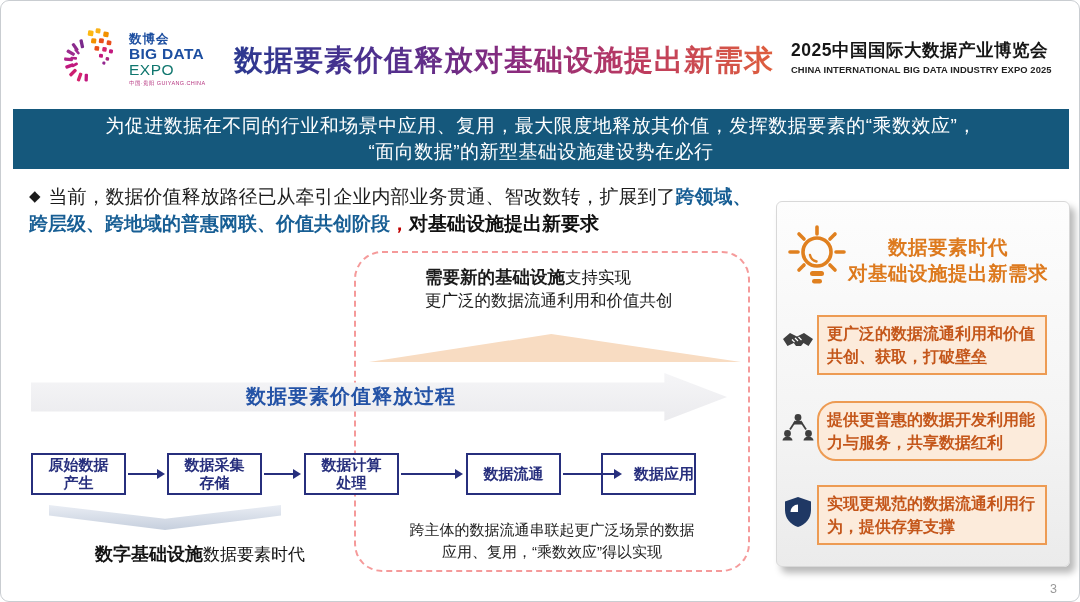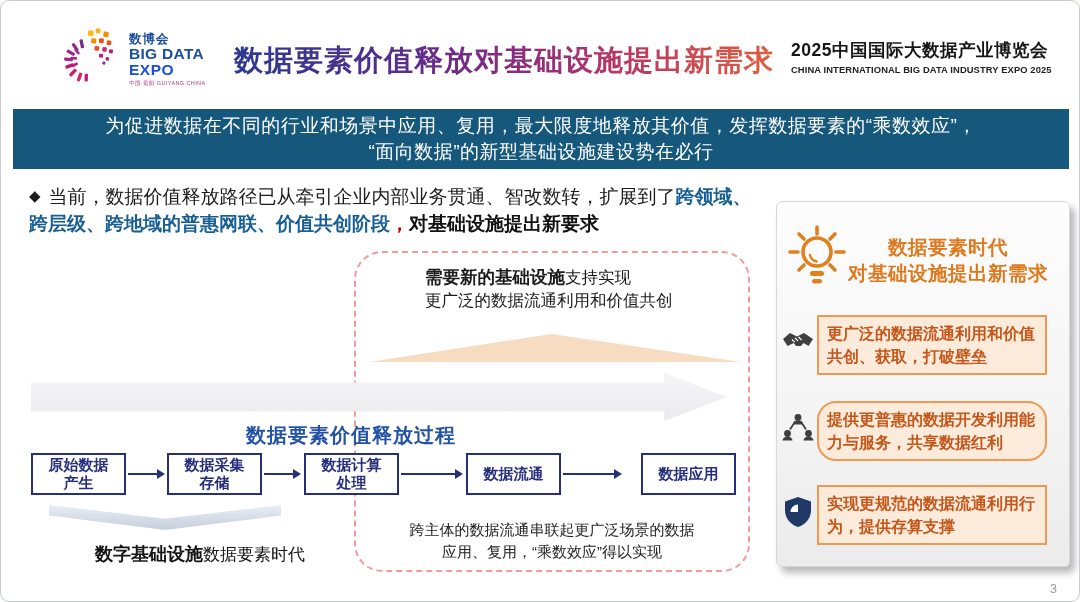--- a/index.html
+++ b/index.html
@@ -4,21 +4,21 @@
 <style>
   html,body{margin:0;padding:0;background:#fff;}
   body{width:1080px;height:602px;position:relative;font-family:"Liberation Sans","DejaVu Sans",sans-serif;overflow:hidden;}
   .slide{position:absolute;inset:0;background:#fff;border:1px solid #c9cdd1;border-radius:9px;overflow:hidden;}
 
   
   .logo-wrap{position:absolute;left:56px;top:24px;display:flex;align-items:flex-end;gap:8px;}
   .logo-text{display:flex;flex-direction:column;line-height:1.05;}
   .logo-cn{font-size:12.5px;color:#1c4ea0;font-weight:bold;letter-spacing:1px;}
   .logo-en1{font-size:15.5px;color:#1c4ea0;font-weight:bold;letter-spacing:.3px;}
-  .logo-en2{font-size:15.5px;color:#1d4ed8;letter-spacing:.5px;font-weight:bold;}
+  .logo-en2{font-size:15.5px;color:#0f766e;letter-spacing:.5px;}
   .logo-sub{font-size:5.5px;color:#b5337f;margin-top:3px;letter-spacing:.4px;}
   .slide-title{position:absolute;left:228px;top:40px;width:550px;text-align:center;font-size:29px;font-weight:bold;letter-spacing:1px;
     background:linear-gradient(90deg,#2b3990 0%,#4f2f8e 28%,#8a2b7e 52%,#bc3a60 74%,#e0603c 100%);
     -webkit-background-clip:text;background-clip:text;color:transparent;}
   .expo-wrap{position:absolute;left:790px;top:37px;width:282px;}
   .expo-cn{font-size:17.5px;font-weight:bold;color:#161616;letter-spacing:.5px;}
   .expo-en{font-size:9.4px;font-weight:bold;color:#222;margin-top:2px;letter-spacing:.1px;}
 
   
   .banner{position:absolute;left:12px;top:108px;width:1056px;height:60px;background:#15587c;color:#fff;
@@ -35,21 +35,21 @@
   .dashed-box{position:absolute;left:353px;top:250px;width:392px;height:317px;border:2px dashed #f59a9a;border-radius:28px;}
   .need-text{position:absolute;left:424px;top:265px;width:300px;font-size:16.5px;line-height:23px;color:#1b1b1b;}
   .need-text b{font-size:17.5px;}
   .peach-arrow{position:absolute;left:368px;top:333px;width:372px;height:28px;background:#f8dcc2;
     clip-path:polygon(49% 0,100% 100%,0 100%);}
 
   
   .process-arrow{position:absolute;left:30px;top:372px;width:696px;height:48px;
     background:linear-gradient(180deg,#f5f5f7,#ebebee);
     clip-path:polygon(0 20%,91% 20%,91% 0,100% 50%,91% 100%,91% 80%,0 80%);}
-  .process-label{position:absolute;left:30px;top:382px;width:640px;text-align:center;font-size:20px;font-weight:bold;color:#2453a6;letter-spacing:1px;margin-top:39px;}
+  .process-label{position:absolute;left:30px;top:382px;width:640px;text-align:center;font-size:20px;font-weight:bold;color:#2453a6;letter-spacing:1px;}
 
   
   .flow-box{position:absolute;top:452px;height:42px;width:95px;border:2px solid #272f7d;background:#fff;color:#272f7d;
     font-size:15px;font-weight:bold;display:flex;flex-direction:column;justify-content:center;text-align:center;line-height:18px;box-sizing:border-box;}
   .connector{position:absolute;top:472px;height:2px;background:#272f7d;}
   .connector::after{content:"";position:absolute;right:-7px;top:-4px;border-left:8px solid #272f7d;border-top:5px solid transparent;border-bottom:5px solid transparent;}
 
   
   .chevron-down{position:absolute;left:48px;top:504px;width:232px;height:25px;
     background:linear-gradient(180deg,#e9edf4,#c6cfdd);
@@ -146,21 +146,21 @@
     <div>存储</div>
   </div>
   <div class="flow-box" style="left:303px;">
     <div>数据计算</div>
     <div>处理</div>
   </div>
   <div class="flow-box" style="left:465px;">
     <div>数据流通</div>
     <div></div>
   </div>
-  <div class="flow-box" style="left:640px;">
+  <div class="flow-box" style="left:600px;align-items:flex-end;">
     <div>数据应用</div>
     <div></div>
   </div>
 
   <div class="connector" style="left:127px;width:30px;"></div>
   <div class="connector" style="left:263px;width:30px;"></div>
   <div class="connector" style="left:400px;width:55px;"></div>
   <div class="connector" style="left:562px;width:52px;"></div>
 
   <div class="chevron-down"></div>

